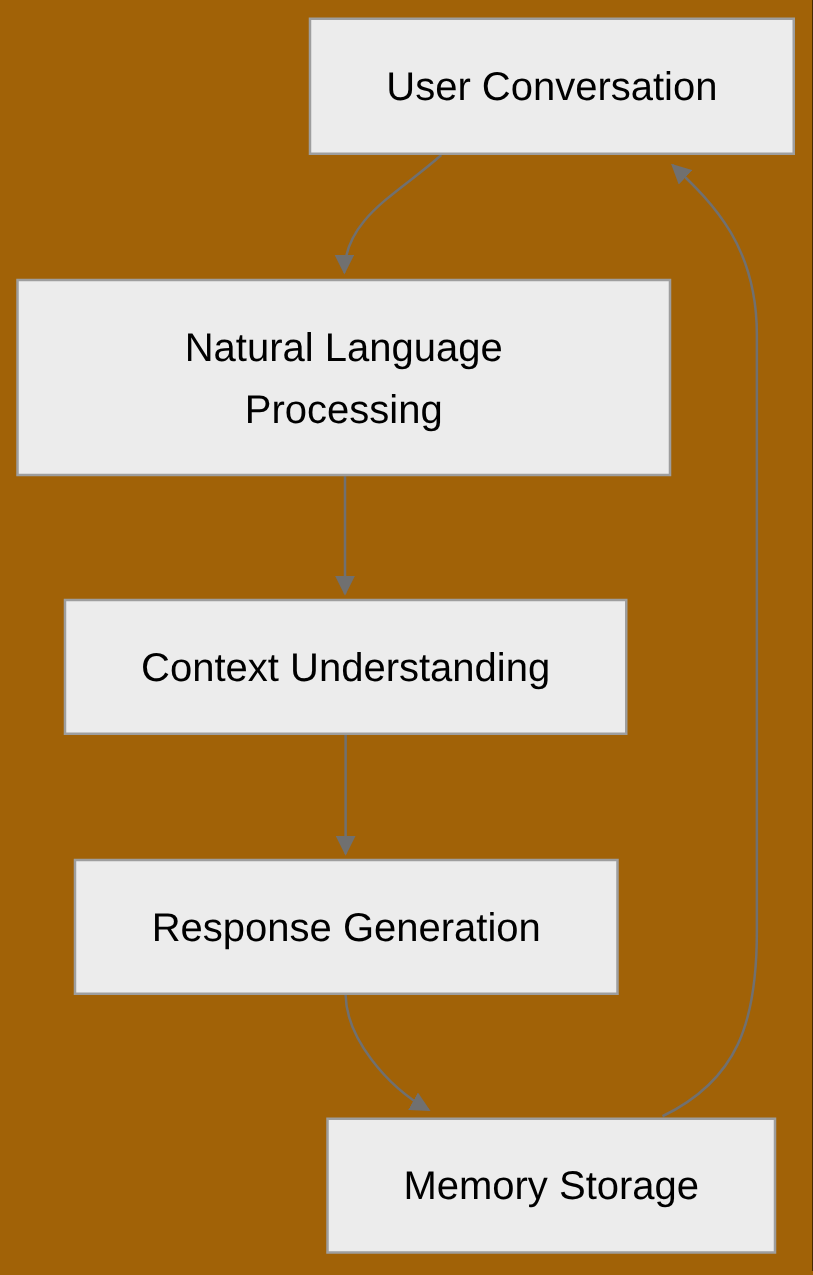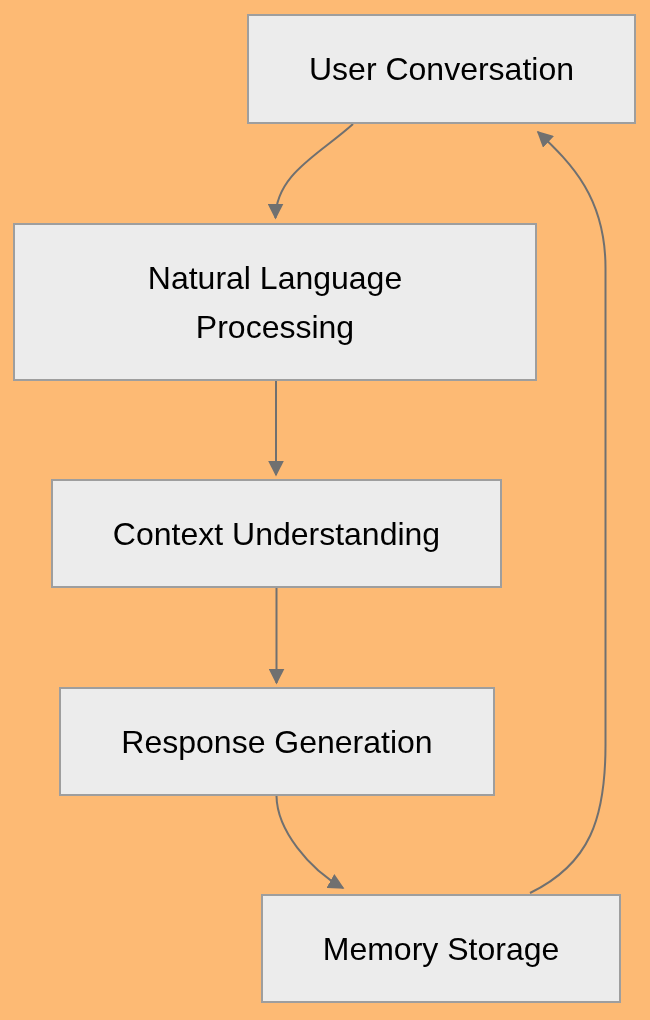--- a/index.html
+++ b/index.html
@@ -3,21 +3,21 @@
 <meta charset="utf-8">
 <style>
   html, body {
     margin: 0;
     padding: 0;
     background: #000000;
   }
   .canvas-wrap {
     width: 650px;
     height: 1020px;
-    background: #fdba74;
+    background: #a16207;
     overflow: hidden;
   }
   svg {
     display: block;
   }
   .node-rect {
     fill: #ececec;
     stroke: #9e9e9e;
     stroke-width: 2px;
   }

